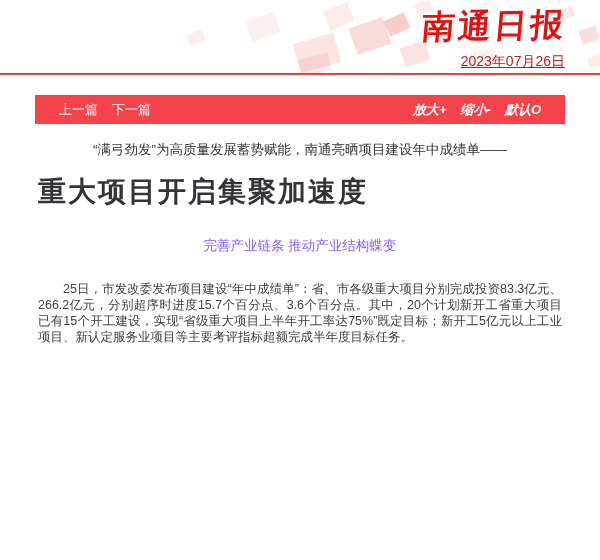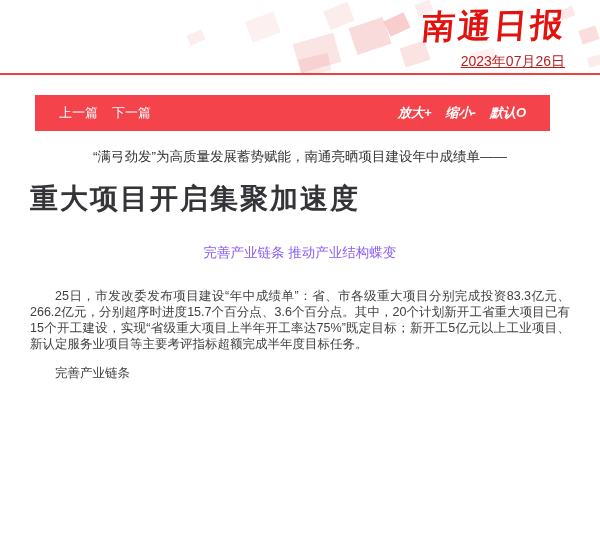--- a/index.html
+++ b/index.html
@@ -37,35 +37,35 @@
   .date {
     position: absolute;
     right: 35px; top: 53px;
     font-size: 14px;
     color: #b91c1c;
     z-index: 2;
     text-decoration: underline;
   }
   
   .toolbar {
-    margin: 20px 50px 0 35px;
-    height: 36px;
+    margin: 20px 35px 0 35px;
+    height: 29px;
     background: #f4434b;
     color: #ffffff;
     display: flex;
     align-items: center;
     justify-content: space-between;
     padding: 0 24px;
     font-size: 13px;
   }
   .toolbar .group { display: flex; gap: 14px; }
   .toolbar .btn { cursor: pointer; white-space: nowrap; }
   .toolbar .right .btn { font-weight: bold; font-style: italic; }
   
-  .article { padding: 0 30px; }
+  .article { padding: 0 38px; }
   .kicker {
     margin-top: 17px;
     text-align: center;
     font-size: 13.5px;
     color: #333333;
   }
   .title {
     margin-top: 14px;
     font-size: 28px;
     font-weight: bold;
@@ -124,16 +124,15 @@
     <span class="btn">默认O</span>
   </div>
 </div>
 
 <div class="article">
   <div class="kicker">“满弓劲发”为高质量发展蓄势赋能，南通亮晒项目建设年中成绩单——</div>
   <div class="title">重大项目开启集聚加速度</div>
   <div class="deck">完善产业链条 推动产业结构蝶变</div>
   <div class="body-text">
     <p>25日，市发改委发布项目建设“年中成绩单”：省、市各级重大项目分别完成投资83.3亿元、266.2亿元，分别超序时进度15.7个百分点、3.6个百分点。其中，20个计划新开工省重大项目已有15个开工建设，实现“省级重大项目上半年开工率达75%”既定目标；新开工5亿元以上工业项目、新认定服务业项目等主要考评指标超额完成半年度目标任务。</p>
-    <p>完善产业链条</p>
 
   </div>
 </div>
 
 </body></html>

